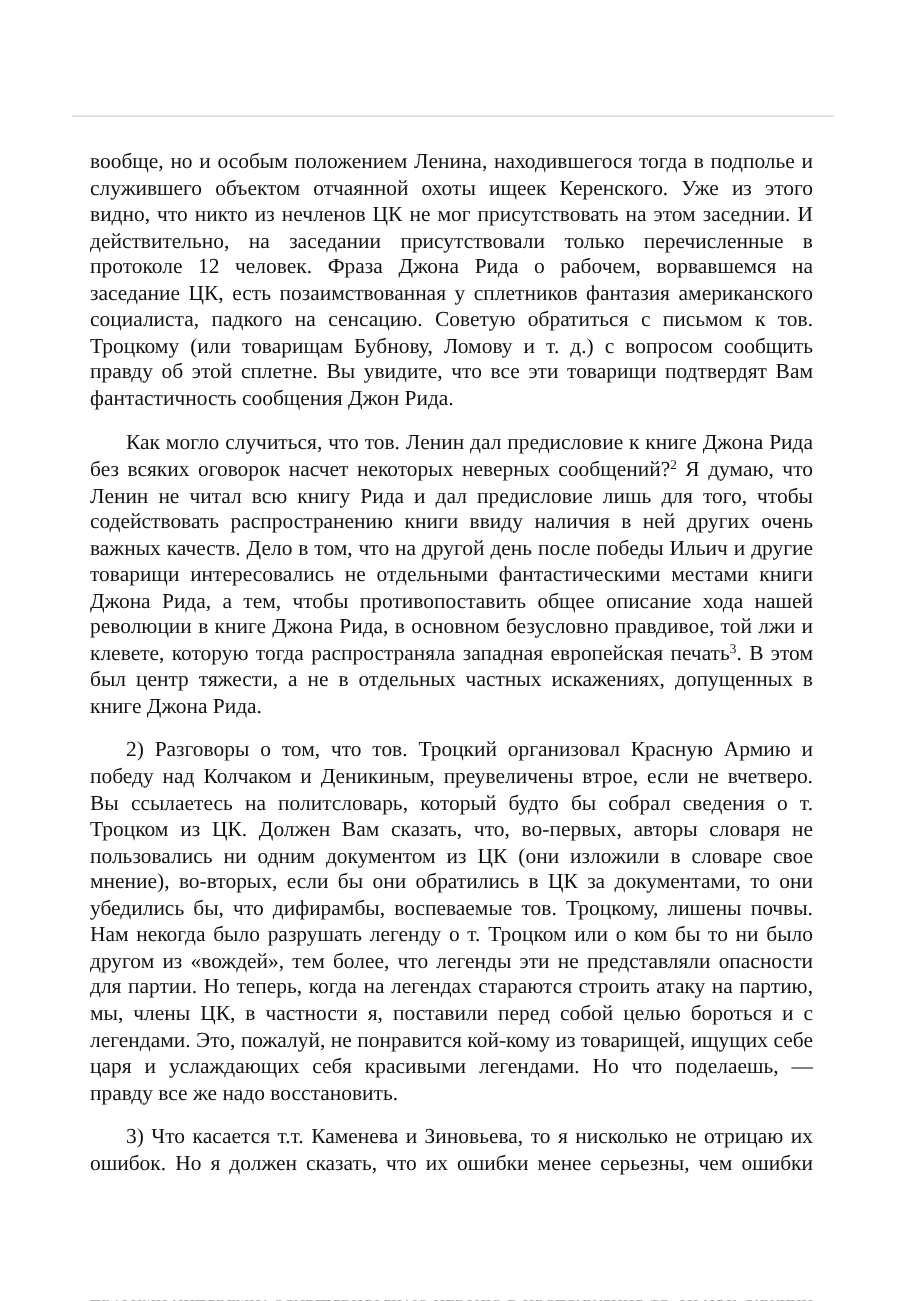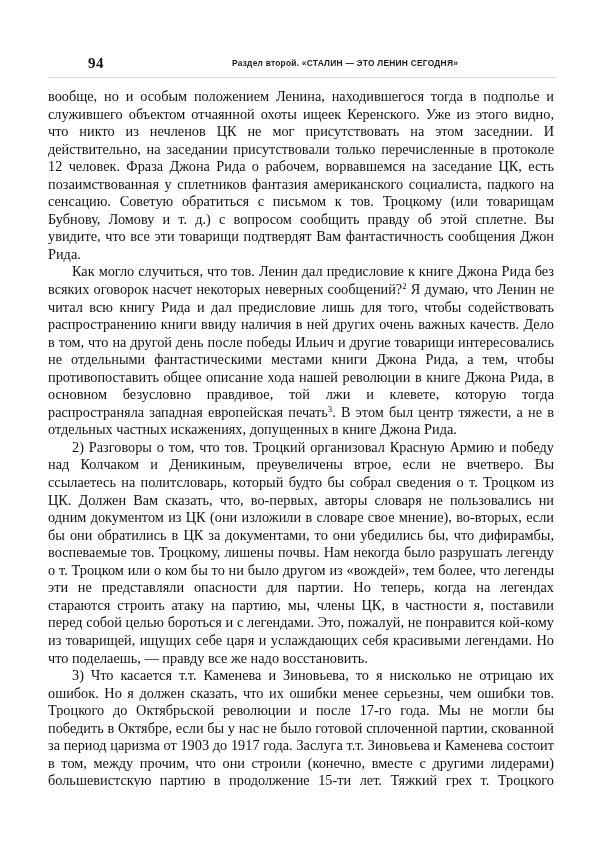--- a/index.html
+++ b/index.html
@@ -80,21 +80,21 @@
     top: 88px;
     width: 506px;
     font-size: 14.3px;
     line-height: 17.55px;
     text-align: justify;
     text-justify: inter-word;
     color: #111111;
   }
 
   .textblock p {
-    margin: 0;
+    margin: 12px;
     text-indent: 24px;
     text-align: justify;
     hyphens: manual;
   }
 
   .textblock p.no-indent {
     text-indent: 0;
   }
 
   sup {
@@ -111,24 +111,20 @@
     width: 600px;
     height: 80px;
     background: #ffffff;
   }
 </style>
 </head>
 <body>
 
 <div class="page">
 
-  <div class="running-head">
-    <div class="folio">94</div>
-    <div class="head-title">Раздел второй. «СТАЛИН — ЭТО ЛЕНИН СЕГОДНЯ»</div>
-  </div>
 
   <div class="head-rule"></div>
 
   <div class="textblock">
 
     <p class="no-indent">вообще, но и особым положением Ленина, находившегося тогда в подполье и служившего объектом отчаянной охоты ищеек Керенского. Уже из этого видно, что никто из нечленов ЦК не мог присутствовать на этом заседнии. И действительно, на заседании присутствовали только перечисленные в протоколе 12 человек. Фраза Джона Рида о рабочем, ворвавшемся на заседание ЦК, есть позаимствованная у сплетников фантазия американского социалиста, падкого на сенсацию. Советую обратиться с письмом к тов. Троцкому (или товарищам Бубнову, Ломову и т. д.) с вопросом сообщить правду об этой сплетне. Вы увидите, что все эти товарищи подтвердят Вам фантастичность сообщения Джон Рида.</p>
 
     <p><span>Как могло случиться, что тов. Ленин дал предисловие к книге Джона Рида без всяких оговорок насчет некоторых неверных сообщений?</span><sup>2</sup><span> Я думаю, что Ленин не читал всю книгу Рида и дал предисловие лишь для того, чтобы содействовать распространению книги ввиду наличия в ней других очень важных качеств. Дело в том, что на другой день после победы Ильич и другие товарищи интересовались не отдельными фантастическими местами книги Джона Рида, а тем, чтобы противопоставить общее описание хода нашей революции в книге Джона Рида, в основном безусловно правдивое, той лжи и клевете, которую тогда распространяла западная европейская печать</span><sup>3</sup><span>. В этом был центр тяжести, а не в отдельных частных искажениях, допущенных в книге Джона Рида.</span></p>
 
 

